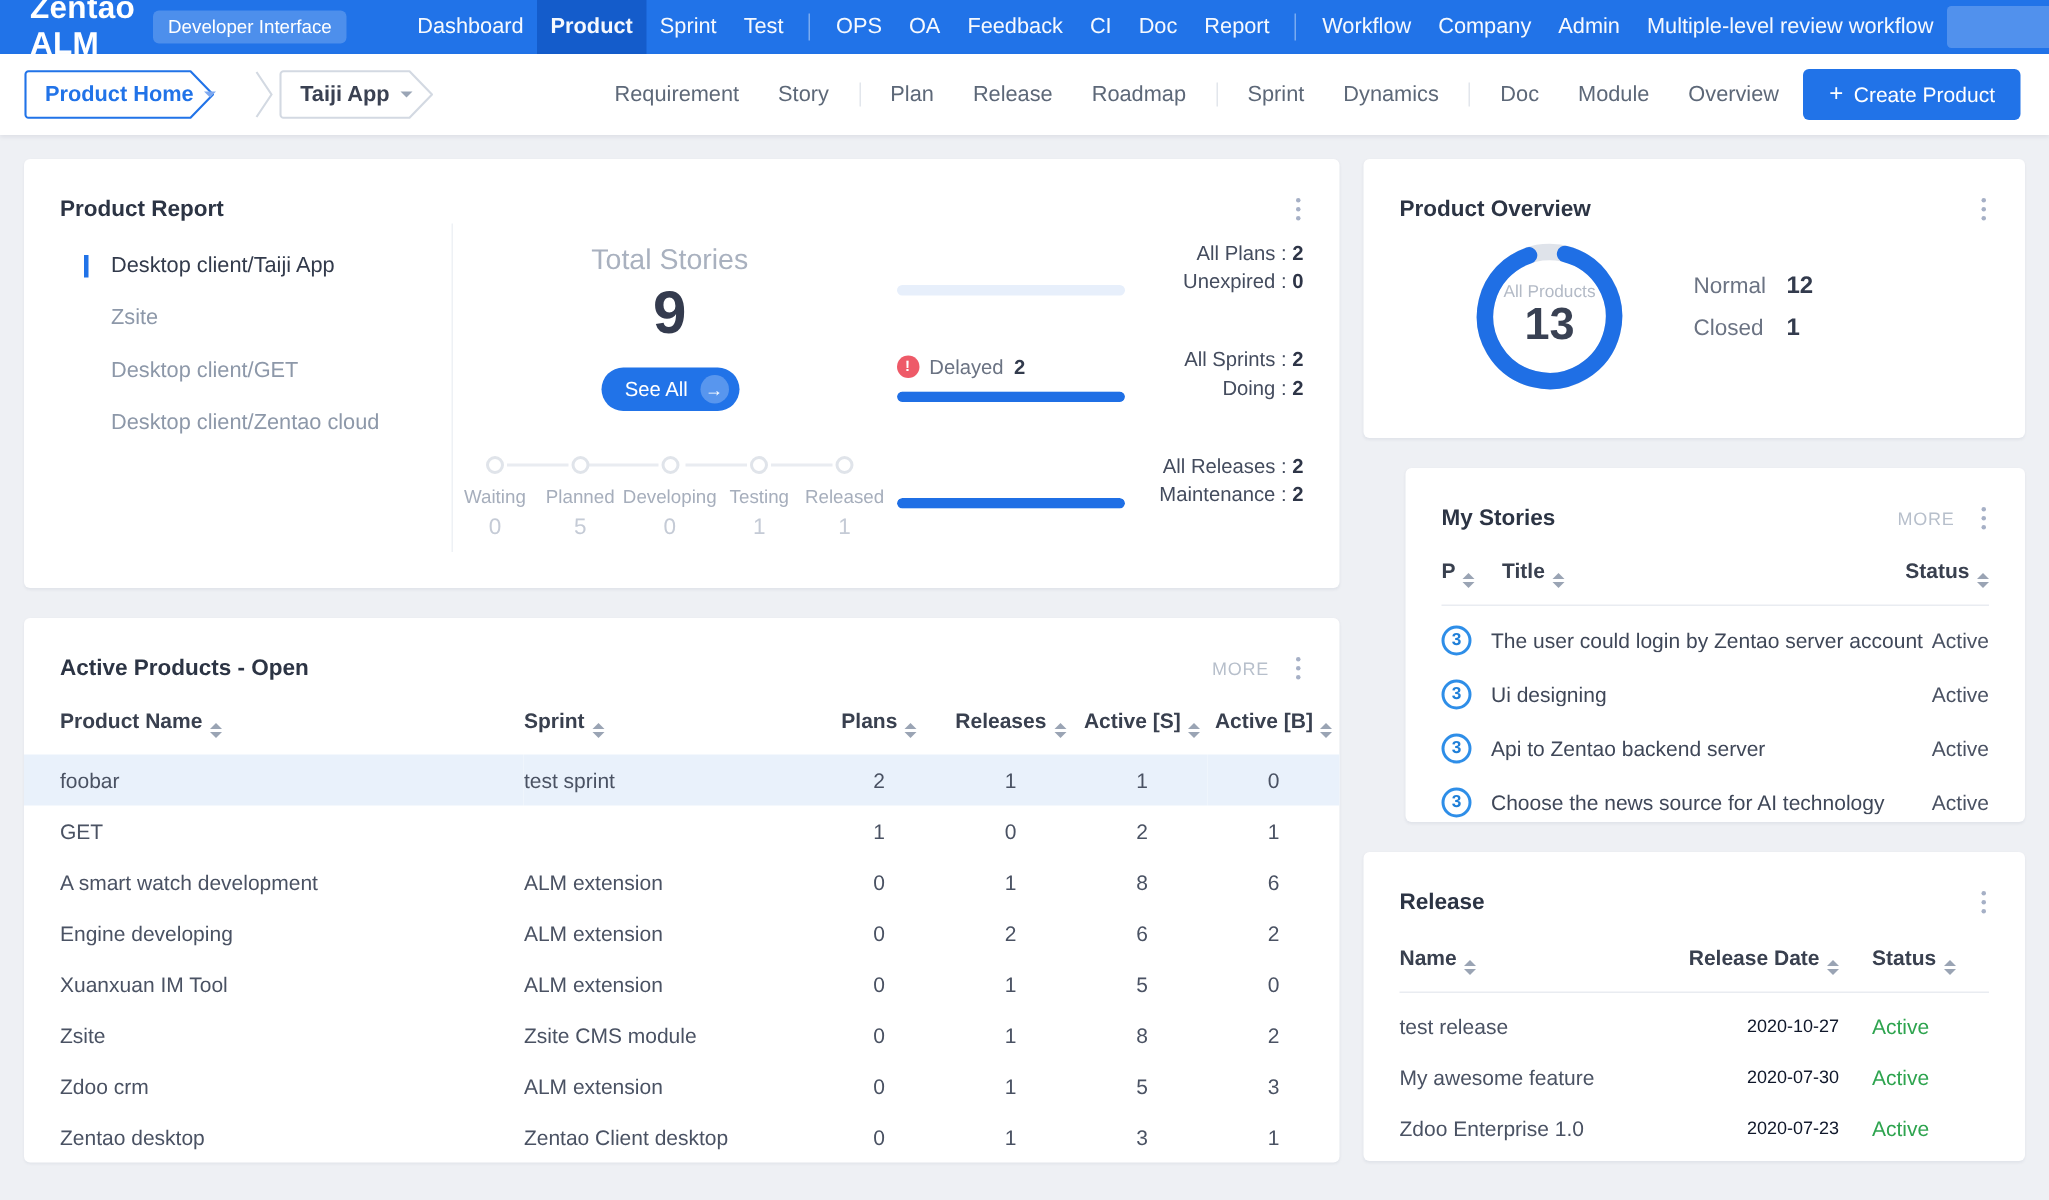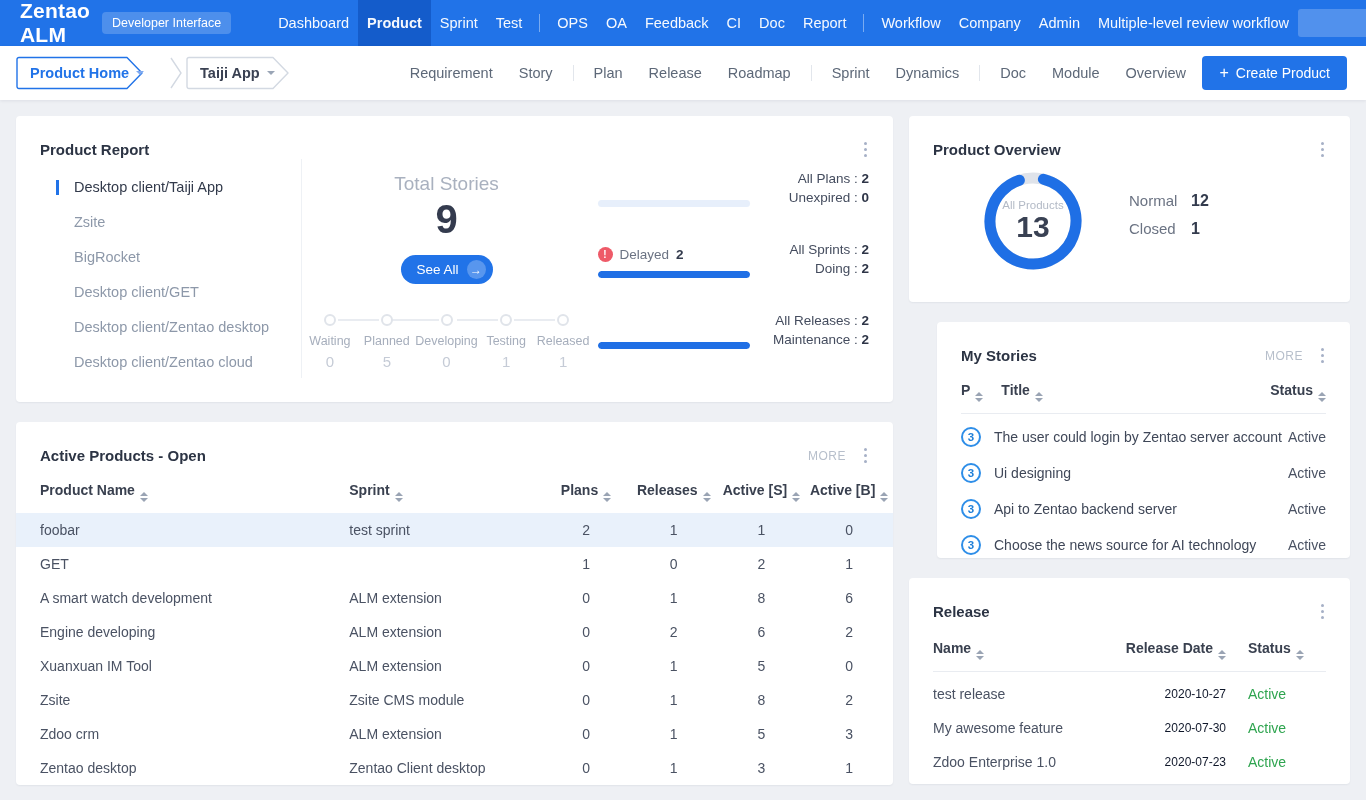--- a/index.html
+++ b/index.html
@@ -1,20 +1,20 @@
 <!DOCTYPE html>
 <html><head>
 <meta charset="utf-8">
 <style>
   * { margin:0; padding:0; box-sizing:border-box; }
   html,body { width:1366px; height:800px; overflow:hidden; background:#eef0f4;
               font-family:"Liberation Sans", sans-serif; }
 
   
-  .navbar { height:46px; background:#2173e8; display:flex; align-items:center; color:#fff; }
+  .navbar { height:36px; background:#2173e8; display:flex; align-items:center; color:#fff; }
   .brand { font-size:21px; font-weight:bold; margin-left:20px; letter-spacing:.2px; }
   .badge { margin-left:12px; background:rgba(255,255,255,.2); border-radius:4px;
            padding:4px 10px; font-size:12.5px; white-space:nowrap; }
   .nav-items { display:flex; align-items:center; height:46px; margin-left:38px; }
   .nav-item { padding:0 9px; height:46px; line-height:46px; font-size:14.5px;
               color:rgba(255,255,255,.96); white-space:nowrap; cursor:pointer; }
   .nav-item.active { background:#145ccb; font-weight:bold; }
   .nav-sep { width:1px; height:18px; background:rgba(255,255,255,.4); margin:0 8px; }
   .nav-right { margin-left:auto; display:flex; align-items:center; margin-right:16px; }
   .searchbox { display:flex; width:156px; height:28px; border-radius:3px; overflow:hidden; }
@@ -243,23 +243,21 @@
             </div>
         </div>
       </div>
       <div class="report-body">
         <div class="prod-list">
           <div class="prod-item active">
             <span class="active-bar"></span>
             <span>Desktop client/Taiji App</span>
           </div>
           <div class="prod-item"><span>Zsite</span></div>
-          <div class="prod-item"><span>BigRocket</span></div>
           <div class="prod-item"><span>Desktop client/GET</span></div>
-          <div class="prod-item"><span>Desktop client/Zentao desktop</span></div>
           <div class="prod-item"><span>Desktop client/Zentao cloud</span></div>
         </div>
         <div class="report-mid">
           <div class="total-label">Total Stories</div>
           <div class="total-value">9</div>
           <button class="see-all">
             <span>See All</span>
             <span class="see-all-arrow">→</span>
           </button>
           <div class="pipeline">

